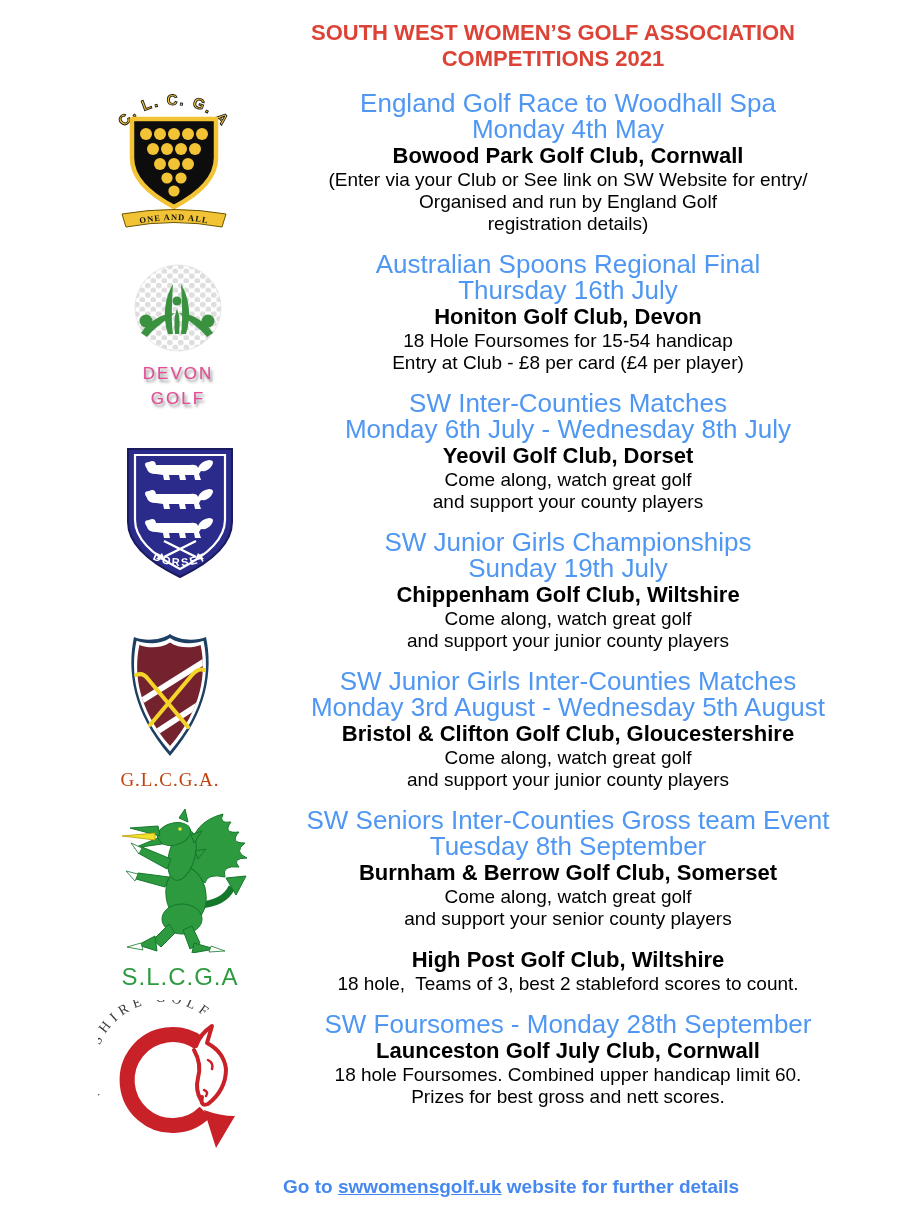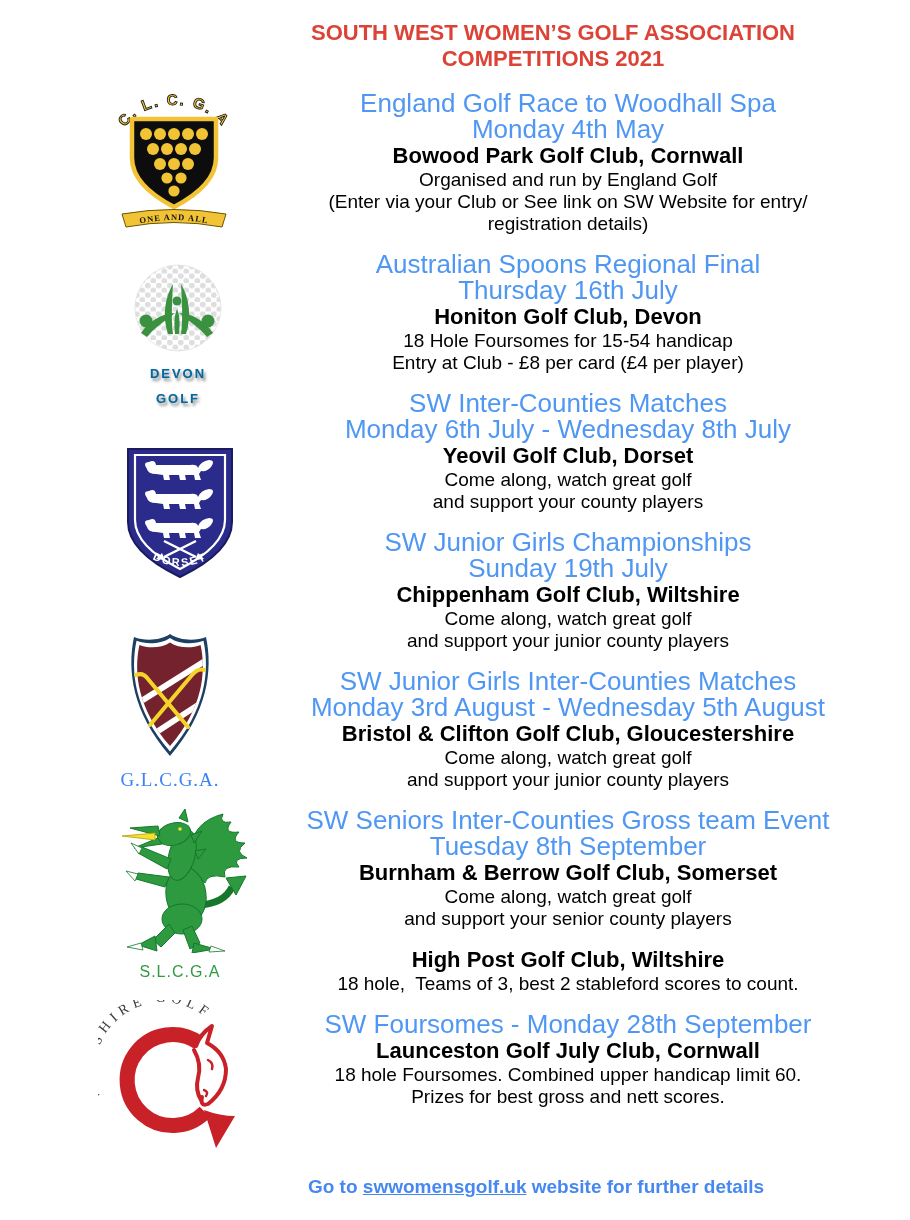--- a/index.html
+++ b/index.html
@@ -5,41 +5,41 @@
   html,body{margin:0;padding:0;background:#fff;}
   .page{position:relative;width:910px;height:1220px;background:#fff;overflow:hidden;
         font-family:"Liberation Sans",sans-serif;}
   .title{position:absolute;top:20px;left:275px;width:556px;text-align:center;
          font-weight:bold;font-size:22px;line-height:26px;color:var(--title_red,#dc4336);}
   .events{position:absolute;top:90px;left:292px;width:552px;text-align:center;}
   .event{margin-bottom:16px;}
   .event .h{color:var(--heading_blue,#4f97f2);font-weight:normal;font-size:26px;line-height:26px;}
   .event .venue{font-weight:bold;font-size:22px;line-height:27px;color:#000;text-align:center;}
   .event .d{font-size:19px;line-height:22px;color:#000;white-space:pre-wrap;}
-  .footer{position:absolute;top:1176px;left:258px;width:556px;text-align:center;
+  .footer{position:absolute;top:1176px;left:283px;width:556px;
           font-weight:bold;font-size:19px;color:var(--link_blue,#4688f1);white-space:pre-wrap;}
   .footer .link{text-decoration:underline;cursor:pointer;}
   .logo{position:absolute;}
   
   .clcga-arch{font:bold 15px "Liberation Sans",sans-serif;fill:#f2c435;stroke:#1a1a1a;stroke-width:.9px;letter-spacing:2px;}
   .clcga-motto{font:bold 8.5px "Liberation Serif",serif;fill:#151515;letter-spacing:1px;}
   
   #logo-devon{width:88px;text-align:center;}
-  .devon-cap{font-weight:bold;font-size:13px;letter-spacing:2px;line-height:25px;color:#0369a1;
+  .devon-cap{font-weight:normal;font-size:17px;letter-spacing:2px;line-height:25px;color:#ec4899;
              text-shadow:0 0 1px #bdbdbd,2px 3px 3px #8a8a8a;}
   .devon-cap:first-of-type{margin-top:5px;}
   
   .dorset-arc{font:bold 11px "Liberation Sans",sans-serif;fill:#fff;letter-spacing:2px;}
   
   #logo-glcga{width:96px;}
   .glcga-cap{position:relative;left:-22px;width:140px;margin-top:5px;text-align:center;
-             font-family:"Liberation Serif",serif;font-size:19px;letter-spacing:1px;color:#3b82f6;}
+             font-family:"Liberation Serif",serif;font-size:19px;letter-spacing:1px;color:#c2410c;}
   
   #logo-slcga{width:150px;text-align:center;}
-  .slcga-cap{margin-top:6px;font-size:16px;color:#2f9b41;letter-spacing:1px;}
+  .slcga-cap{margin-top:6px;font-size:24px;color:#2f9b41;letter-spacing:1px;}
   
   .wilts-arch{font:14px "Liberation Serif",serif;fill:#3c3c3c;letter-spacing:5px;}
 </style>
 </head>
 <body>
 
 <div class="page">
 
   <div class="title">
     <div>SOUTH WEST WOMEN’S GOLF ASSOCIATION</div>
@@ -207,22 +207,22 @@
   </div>
 
   <div class="events">
   <div class="event">
     <div class="headings">
           <div class="h">England Golf Race to Woodhall Spa</div>
           <div class="h">Monday 4th May</div>
         </div>
     <div class="venue">Bowood Park Golf Club, Cornwall</div>
     <div class="details">
+          <div class="d">(Enter via your Club or See link on SW Website for entry/</div>
           <div class="d">Organised and run by England Golf</div>
-          <div class="d">(Enter via your Club or See link on SW Website for entry/</div>
           <div class="d">registration details)</div>
         </div>
   </div>
 
   <div class="event">
     <div class="headings">
           <div class="h">Australian Spoons Regional Final</div>
           <div class="h">Thursday 16th July</div>
         </div>
     <div class="venue">Honiton Golf Club, Devon</div>

